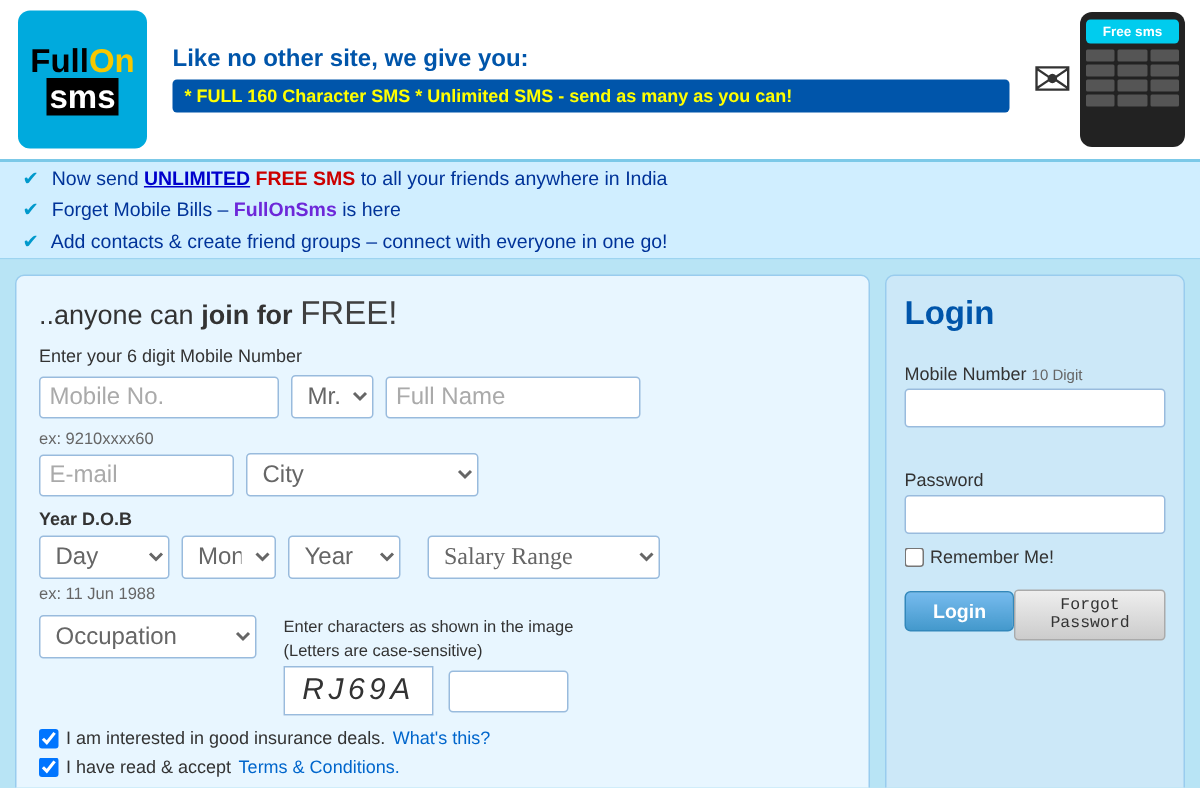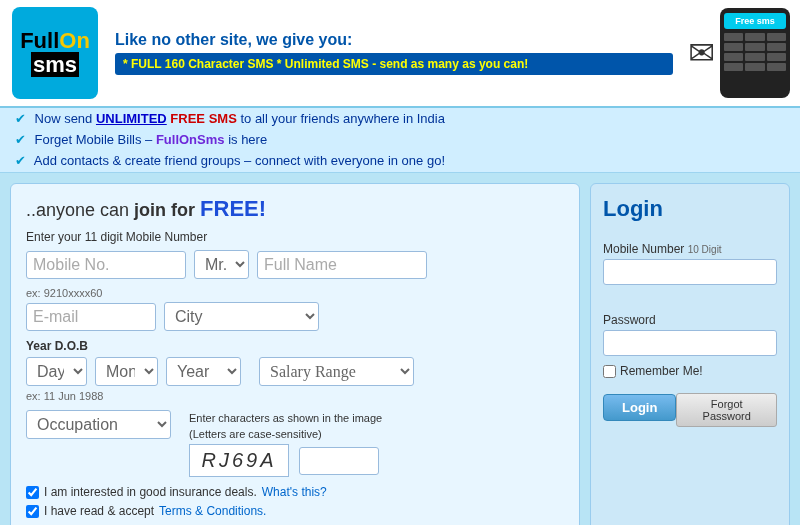--- a/index.html
+++ b/index.html
@@ -136,21 +136,21 @@
       border: 1px solid #99ccee;
       border-radius: 6px;
       padding: 12px 15px;
     }
     .reg-title {
       font-size: 18px;
       color: #333;
       margin-bottom: 8px;
     }
     .reg-title .join { font-weight: bold; color: #333; }
-    .reg-title .free { color: #1d4ed8; font-weight: bold; font-size: 22px; }
+    .reg-title .free { color: #404040; font-weight: normal; font-size: 22px; }
 
     .mobile-label {
       color: #333;
       font-size: 12px;
       margin-bottom: 6px;
     }
 
     .form-row {
       display: flex;
       gap: 8px;
@@ -182,21 +182,21 @@
       font-size: 12px;
       margin-bottom: 4px;
       font-weight: bold;
     }
     .dob-hint {
       color: #666;
       font-size: 11px;
       margin-top: 4px;
     }
 
-    .day-select { width: 61px; }
+    .day-select { width: 87px; }
     .month-select { width: 63px; }
     .year-select { width: 75px; }
     .salary-select { width: 155px; font-family: Liberation Serif, serif; }
     .occupation-select { width: 145px; }
 
     .mr-select { width: 55px; }
 
     .captcha-section {
       margin-top: 2px;
     }
@@ -290,20 +290,21 @@
       background: linear-gradient(180deg, #eee, #ccc);
       border: 1px solid #aaa;
       border-radius: 3px;
       padding: 4px 8px;
       font-size: 11px;
       color: #333;
       cursor: pointer;
       margin-top: 5px;
       display: block;
       margin-left: auto;
+      font-family: Liberation Mono, monospace;
     }
 
     .ex-hint {
       font-size: 11px;
       color: #666;
       margin-bottom: 3px;
     }
   </style>
 </head>
 <body>
@@ -357,21 +358,21 @@
     Add contacts &amp; create friend groups – connect with everyone in one go!
   </div>
 </div>
 
 <div class="main">
 
   <div class="reg-panel">
     <div class="reg-title">
       <span>..anyone can </span><span class="join">join for </span><span class="free">FREE!</span>
     </div>
-    <div class="mobile-label">Enter your 11 digit Mobile Number</div>
+    <div class="mobile-label">Enter your 6 digit Mobile Number</div>
 
     <div class="form-row">
       <input class="input-field mobile-input" type="text" placeholder="Mobile No." style="">
       <select class="input-field mr-select">
         <option>Mr.</option>
         <option>Mrs.</option>
         <option>Ms.</option>
       </select>
       <input class="input-field fullname-input" type="text" placeholder="Full Name" style="">
     </div>

